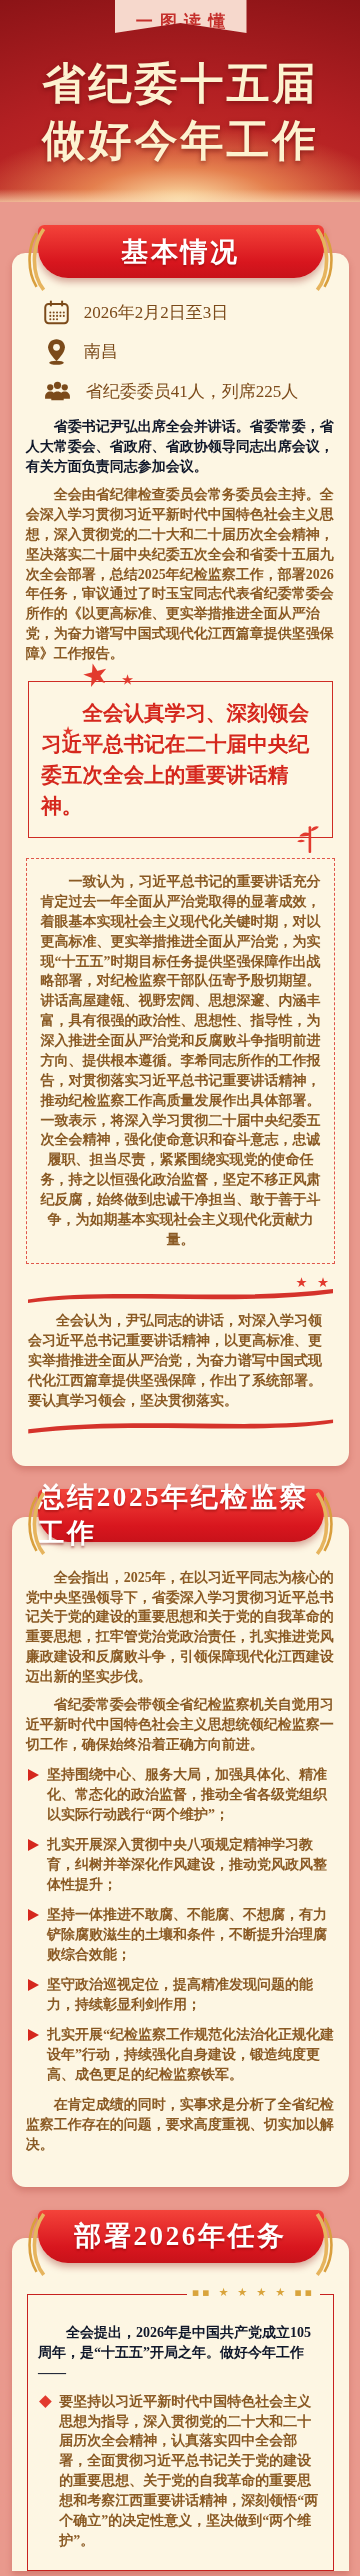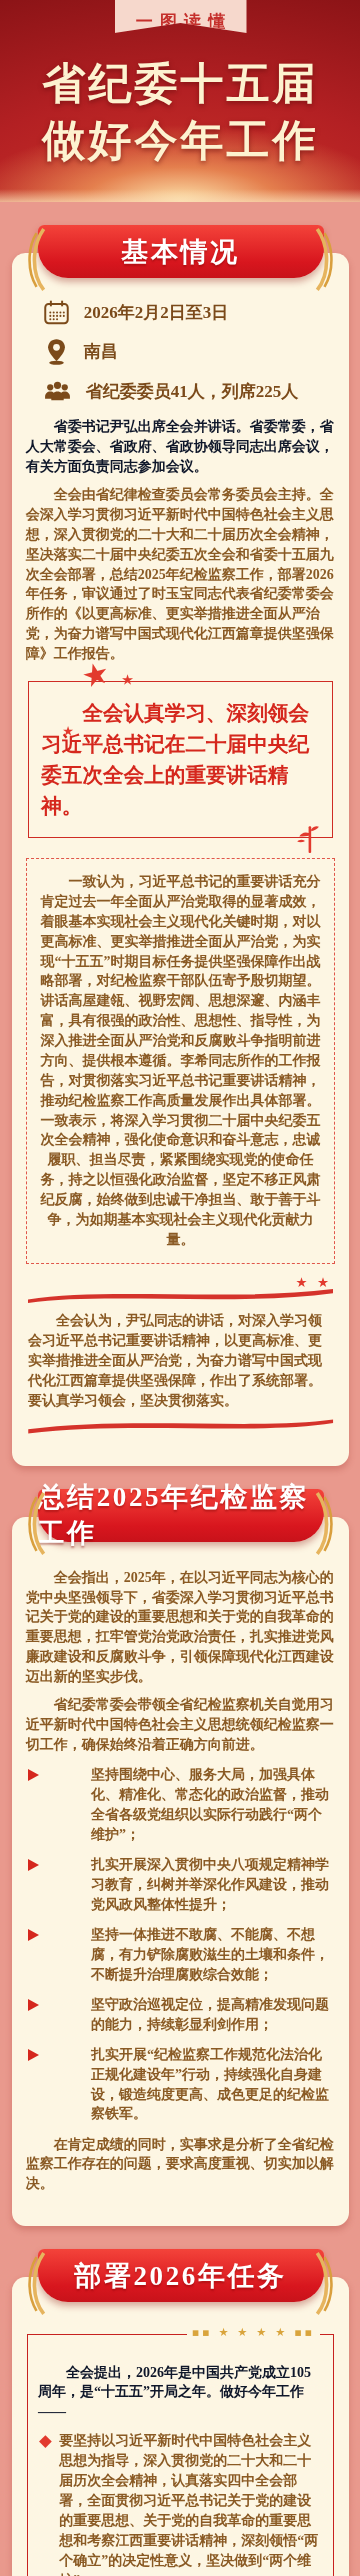--- a/index.html
+++ b/index.html
@@ -26,42 +26,42 @@
     box-shadow:0 4.1px 7.2px rgba(140,20,15,.35);}
   .ribbon .rtext{color:#ffffff;font-size:27px;font-weight:700;letter-spacing:2.6px;text-shadow:0 1.5px 2.1px rgba(120,0,0,.4);}
   .goldL,.goldR{position:absolute;top:2.1px;height:65px;width:23px;}
   .goldL{left:-12.4px;} .goldR{right:-12.4px;transform:scaleX(-1);}
   .card{position:relative;z-index:1;background:#fdf6e3;border-radius:13.4px;margin:0 12.4px;
     padding:43px 13.4px 24px;box-shadow:0 3.1px 6.2px rgba(150,40,30,.25);}
   .card.last{border-radius:13.4px 13.4px 0 0;margin-bottom:0;padding-bottom:0;}
   
   .inforow{display:flex;align-items:center;gap:13.4px;margin:3.1px 0 12.4px 17.5px;}
   .inforow svg{flex:none;}
-  .inforow .itxt{color:#7b4a1a;font-size:17px;font-weight:700;}
+  .inforow .itxt{color:#7b4a1a;font-size:17px;font-weight:400;}
   
   .p{font-size:14px;line-height:1.42;font-weight:700;color:#8a5a24;text-indent:2em;margin:8.2px 0;}
   .p.red{color:#0f172a;}
   
   .hbox{position:relative;border:1.5px solid #cf2b24;margin:17.5px 2.1px 19.6px;padding:15.5px 12.4px;
     font-size:20.6px;line-height:1.5;font-weight:700;color:#d5271d;text-indent:2em;}
   .star{position:absolute;color:#e23a2e;line-height:1;}
   .star.s1{font-size:27px;top:-15.5px;left:14.4px;transform:rotate(-14deg);}
   .star.s2{font-size:12.4px;top:-8.2px;left:52px;}
   .star.s3{font-size:11.3px;top:44px;left:-7.2px;}
   .bird{position:absolute;right:10.3px;bottom:-17.5px;}
   
   .dbox{border:1.5px dashed #e0564a;margin:13.4px 0;padding:13.4px 11.3px;}
   .dbox .p{margin:0;text-align:center;}
   
   .brace{position:relative;padding:8.2px 2.1px 5.2px;margin:13.4px 0 0;}
   .swash{display:block;width:100%;height:17.5px;}
   .swash.bot{transform:rotate(180deg);}
   .brace .bstars{position:absolute;top:-2.1px;right:3.1px;color:#e23a2e;font-size:13.4px;letter-spacing:3.1px;}
   
-  .abullet{display:flex;margin:10.3px 0;gap:44px;}
+  .abullet{display:flex;margin:10.3px 0;}
   .tri{flex:none;width:0;height:0;margin:4.1px 8.2px 0 2.1px;
     border-left:11.3px solid #d5271d;border-top:6.7px solid transparent;border-bottom:6.7px solid transparent;}
   .abullet .btxt{flex:1;font-size:14px;line-height:1.42;font-weight:700;color:#8a5a24;}
   
   .taskbox{position:relative;border:1.5px solid #c7211f;margin:13.4px 1px 0;padding:19.6px 10.3px 10.3px;}
   .deco-tr{position:absolute;top:-8.8px;right:13.4px;background:#fdf6e3;padding:0 5.2px;color:#d9a43c;
     font-size:11.3px;letter-spacing:2.6px;font-family:"DejaVu Sans",sans-serif;}
   .dia{display:flex;margin:9.3px 0;}
   .dm{flex:none;width:8.8px;height:8.8px;background:#e23a2e;transform:rotate(45deg);margin:5.7px 9.8px 0 2.6px;}
   .dia .btxt{flex:1;font-size:14px;line-height:1.42;font-weight:700;color:#8a5a24;}

